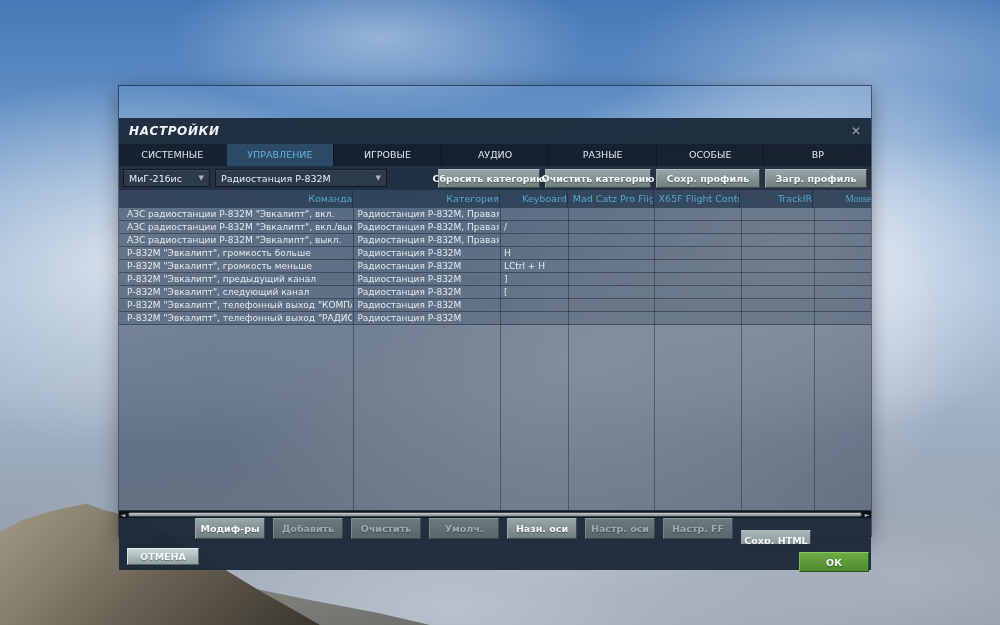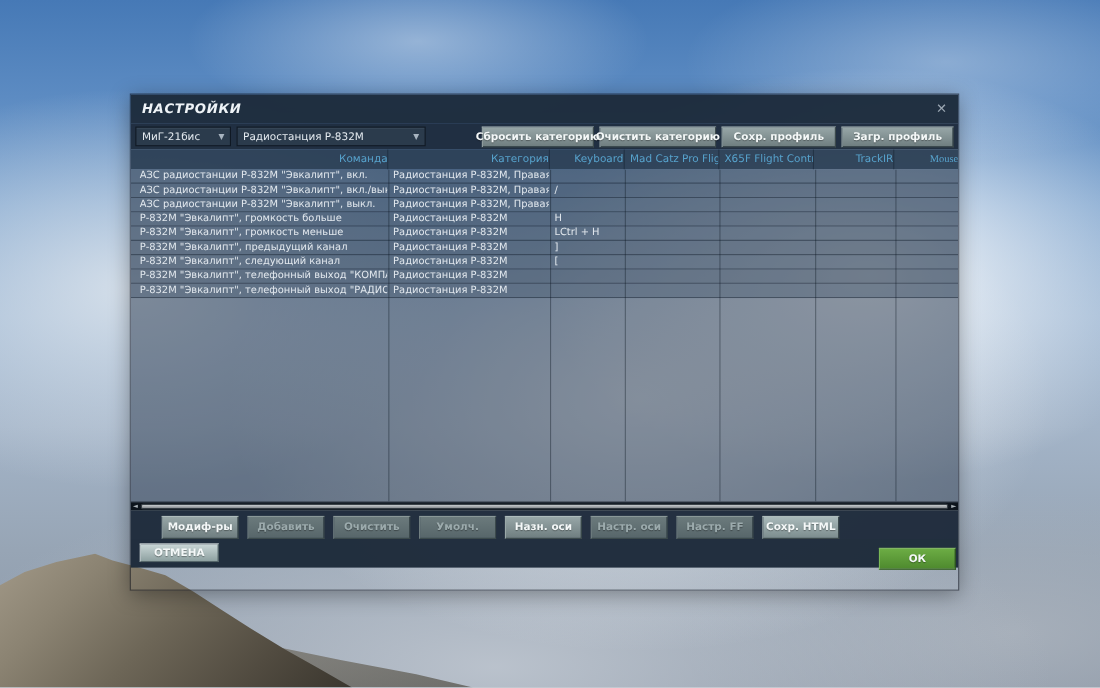--- a/index.html
+++ b/index.html
@@ -28,21 +28,21 @@
     clip-path:polygon(0 38%, 7% 30%, 16% 24%, 27% 19%, 32% 23%, 39% 27%, 47% 32%, 55% 42%, 63% 53%, 71% 64%, 81% 77%, 91% 89%, 100% 100%, 0 100%);
   }
   .panel {
     position:absolute; left:118px; top:85px; width:754px; height:452px;
     border:1px solid rgba(5,10,18,0.55);
     box-shadow:0 4px 18px rgba(0,0,0,0.35);
     font-size:10px; color:#dfe6ec;
   }
   .titlebar {
     height:26px; background:rgba(29,43,60,0.97);
-    display:flex; align-items:center; padding:0 10px;
+    display:flex; align-items:center; padding:0 10px;margin-top:32px;
   }
   .title { font-style:italic; font-weight:bold; font-size:12px; letter-spacing:.6px; color:#eef3f7; }
   .close-x { margin-left:auto; color:#9aa6b2; font-size:12px; cursor:pointer; line-height:1; }
   .tabbar { height:22px; background:rgba(19,29,42,0.97); display:flex; }
   .tab {
     flex:1; text-align:center; line-height:22px; font-size:9.5px; color:#dde5ec;
     border-left:1px solid rgba(8,14,22,0.6); cursor:pointer; white-space:nowrap;
   }
   .tab:first-child { border-left:none; }
   .tab.active { background:#2c4a63; color:#64b0e2; }
@@ -88,28 +88,28 @@
     position:relative;
   }
   .hs-arrow { position:absolute; top:0; width:8px; height:8px; color:#aab2b8; font-size:6px; line-height:8px; text-align:center; cursor:pointer; }
   .hs-left { left:0; } .hs-right { right:0; }
   .hs-thumb {
     position:absolute; left:9px; right:9px; top:1px; height:5px; border-radius:2px;
     background:linear-gradient(180deg,#c9cdd0,#84898d); border:1px solid #3a4248; cursor:pointer;
   }
   .actions {
     height:26px; background:rgba(29,42,58,0.96);
-    display:flex; align-items:flex-end; gap:8px; padding-left:28px;
+    display:flex; align-items:flex-start; gap:8px; padding-left:76px;
   }
   .act-btn { width:70px; height:21px; }
   .act-btn.disabled {
     background:linear-gradient(180deg,#6b7a7c,#57666a);
     color:#9cabad; border-top-color:#8a9898; border-left-color:#7b8989; cursor:default;
   }
-  .act-btn.bright { background:linear-gradient(180deg,#a9b9ba,#7c8d8e); }
+  .act-btn.bright { background:linear-gradient(180deg,#a9b9ba,#7c8d8e);margin-top:12px; }
   .bottombar { height:26px; background:rgba(29,42,58,0.97); position:relative; }
   .cancel-btn {
     position:absolute; left:8px; top:4px; width:72px; height:17px;
     background:linear-gradient(180deg,#c9d6d6,#8ea1a1);
     border:1px solid #55666a; border-top-color:#e2eaea; border-left-color:#d4dede;
   }
   .ok-btn {
     position:absolute; right:2px; top:8px; width:70px; height:20px;
     background:linear-gradient(180deg,#6cac44,#4e8a2e);
     border:1px solid #2e5a1c; border-top-color:#8cc468; border-left-color:#7ab856;
@@ -121,20 +121,29 @@
 <div class="mountain-far"></div>
 <div class="mountain"></div>
 
 <div class="panel">
 
   <div class="titlebar">
     <span class="title">НАСТРОЙКИ</span>
     <span class="close-x">✕</span>
   </div>
 
+  <div class="tabbar">
+    <div class="tab">СИСТЕМНЫЕ</div>
+    <div class="tab active">УПРАВЛЕНИЕ</div>
+    <div class="tab">ИГРОВЫЕ</div>
+    <div class="tab">АУДИО</div>
+    <div class="tab">РАЗНЫЕ</div>
+    <div class="tab">ОСОБЫЕ</div>
+    <div class="tab">ВР</div>
+  </div>
 
   <div class="toolbar">
     <div class="dropdown dd-aircraft">
       <span>МиГ-21бис</span>
       <span class="arr">▼</span>
     </div>
     <div class="dropdown dd-category">
       <span>Радиостанция Р-832М</span>
       <span class="arr">▼</span>
     </div>

